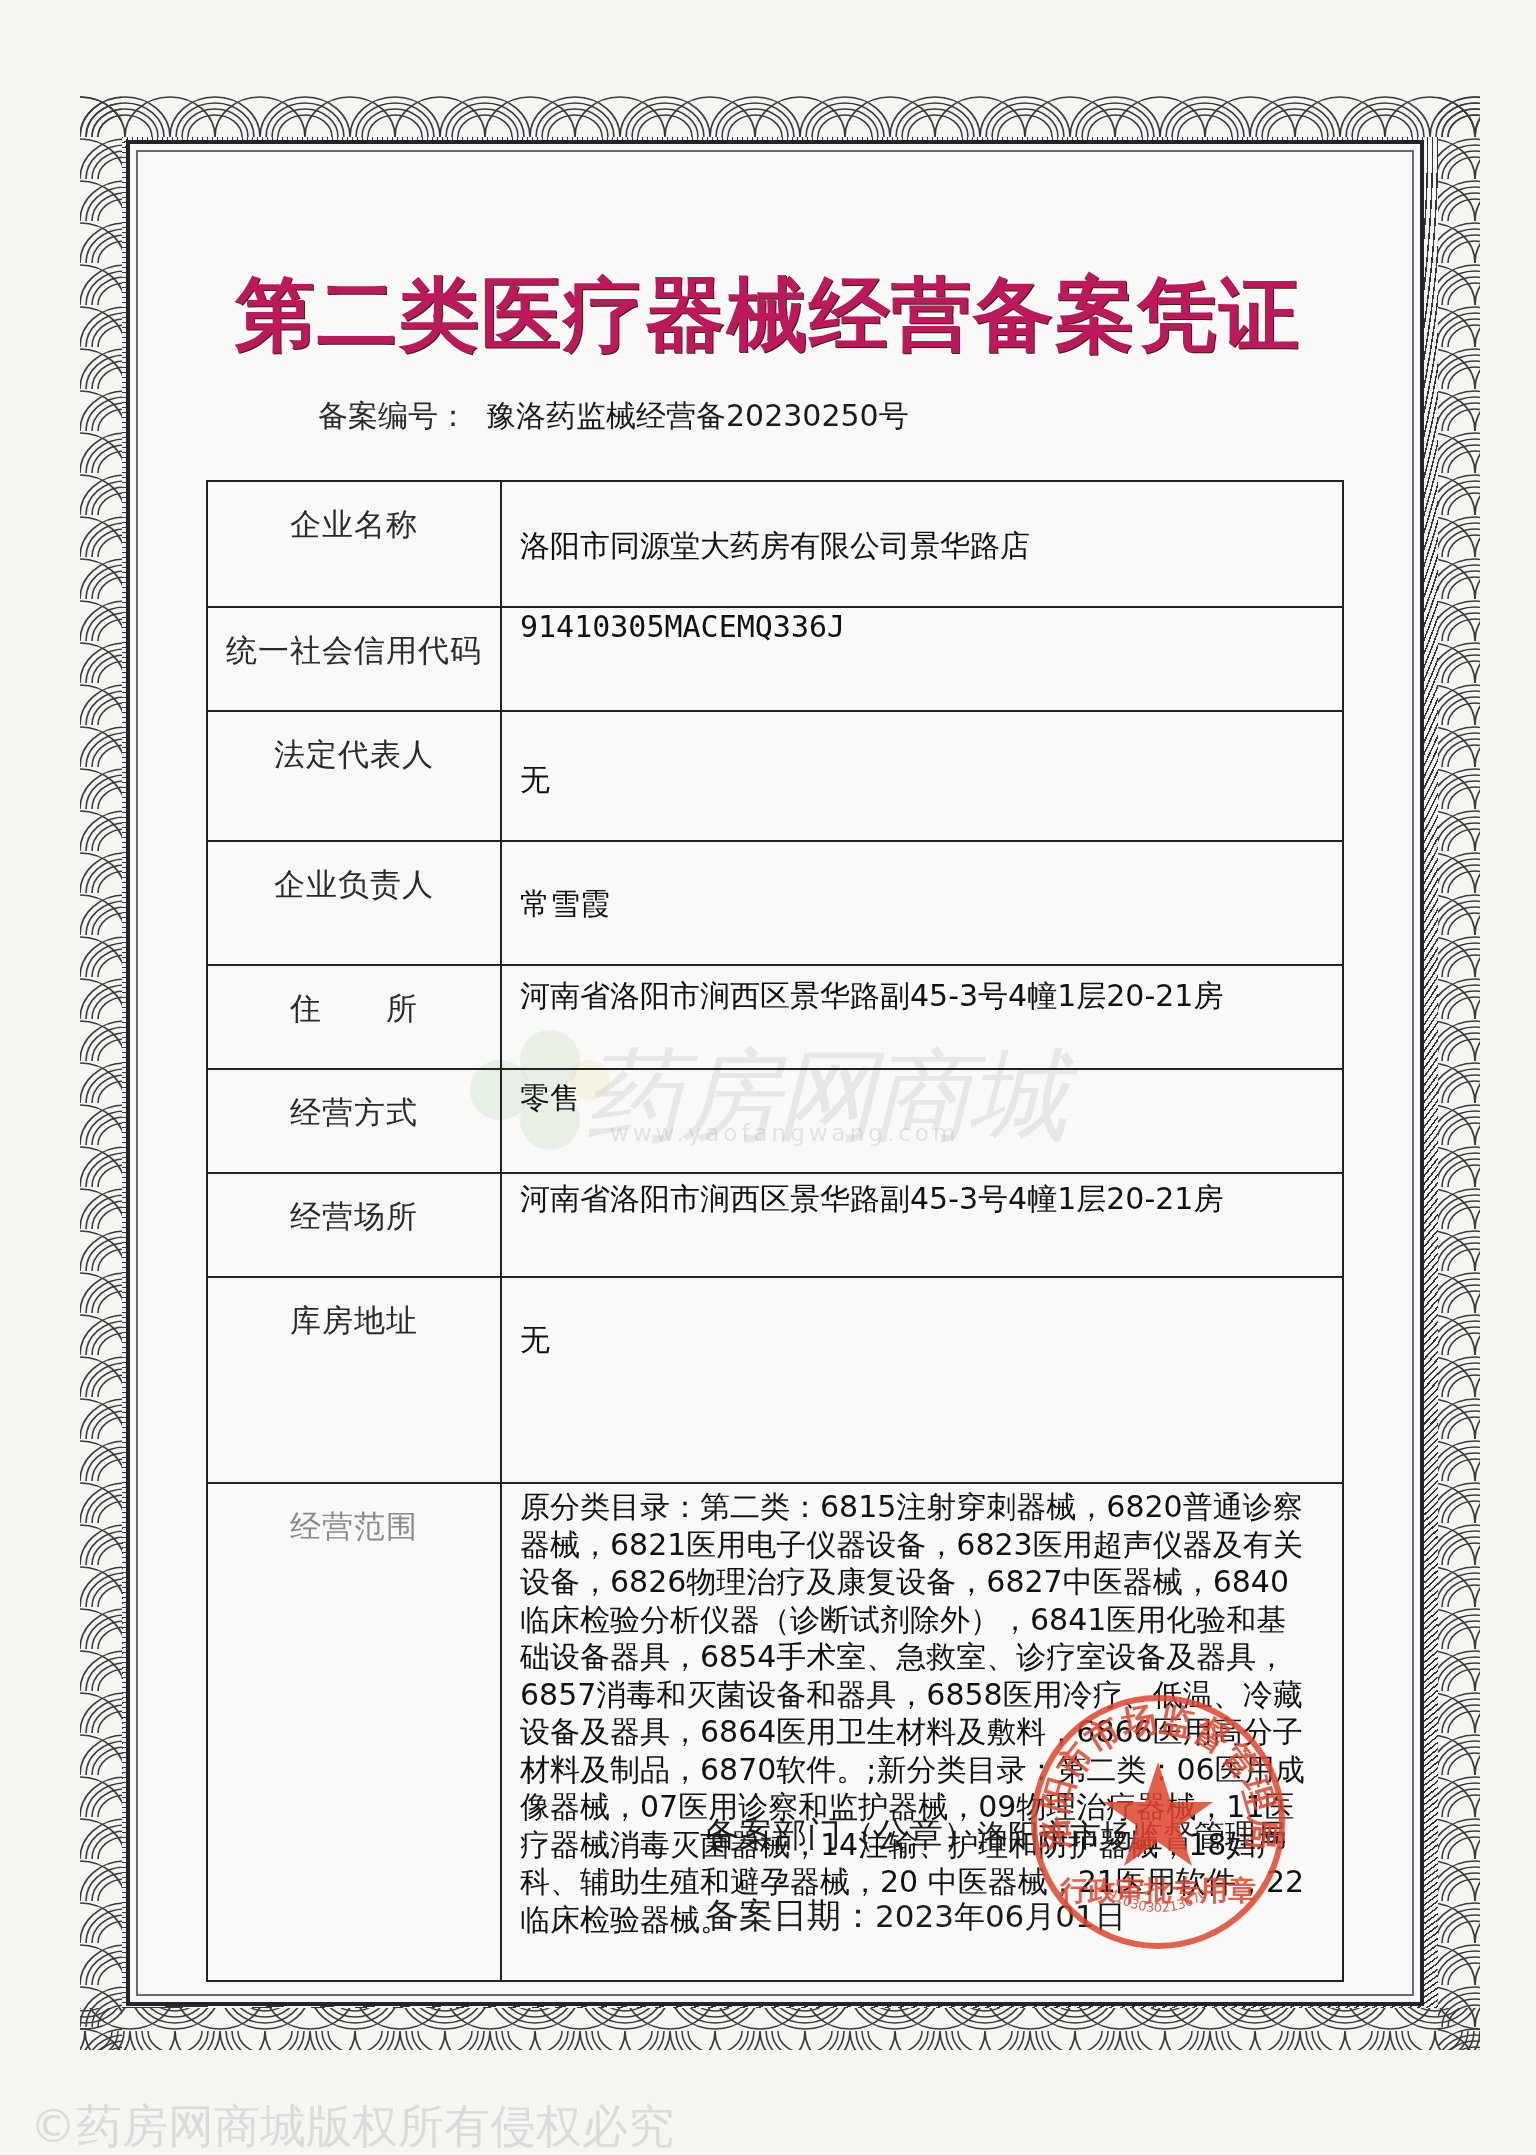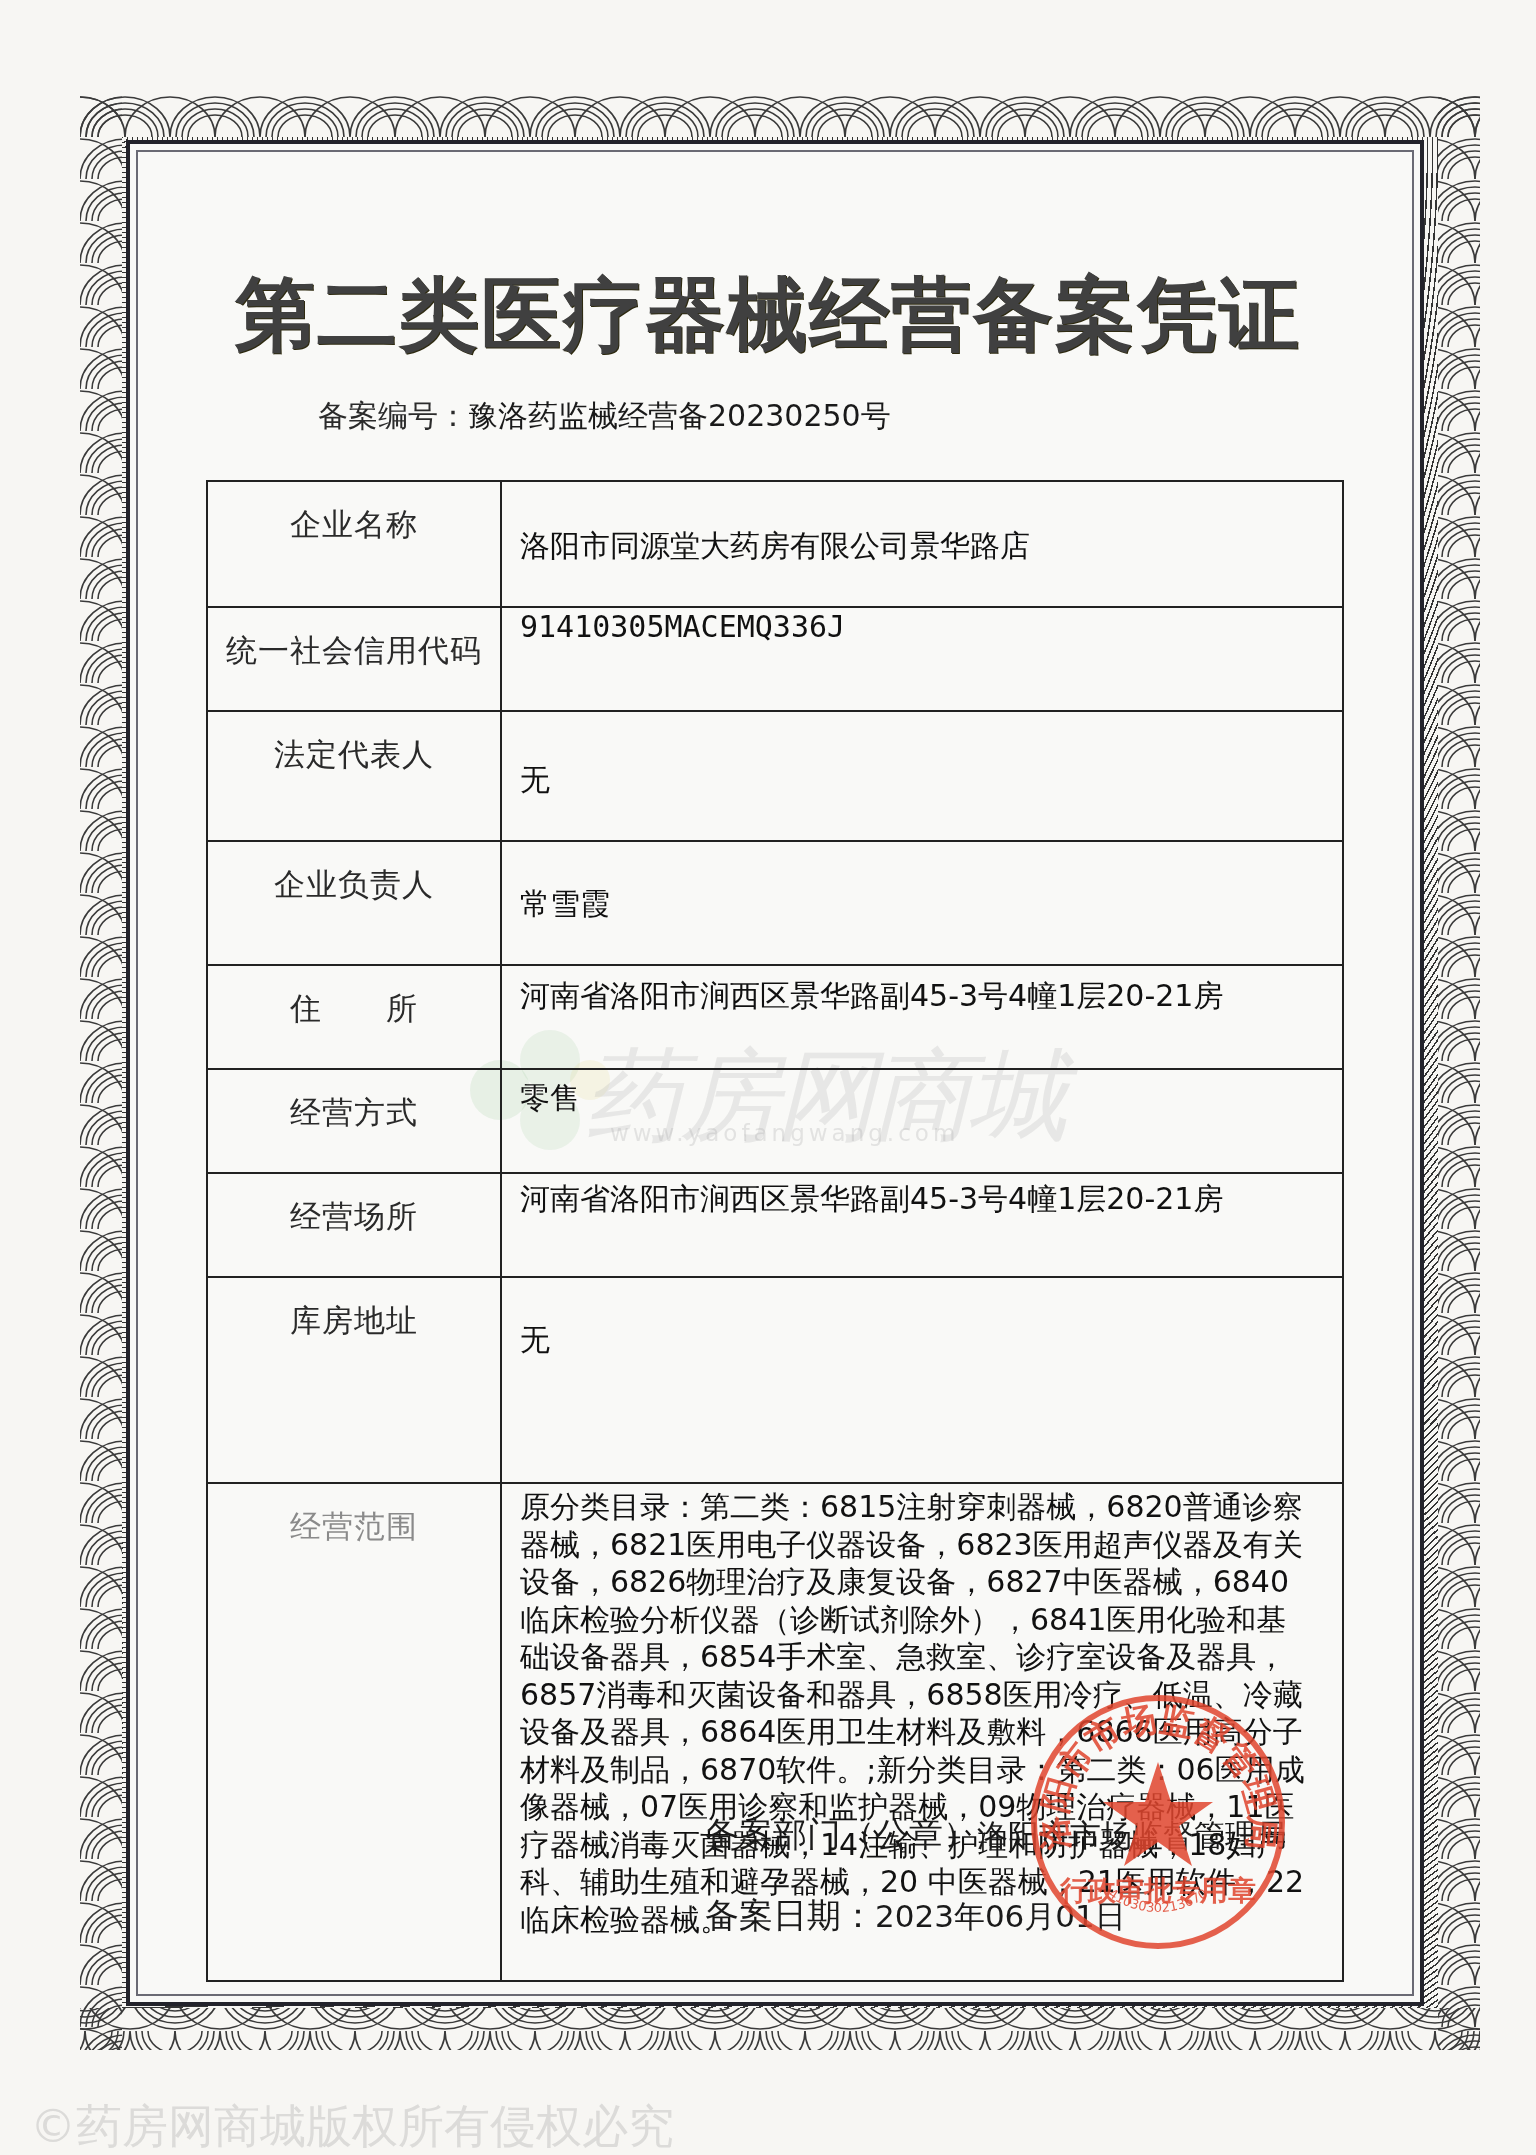--- a/index.html
+++ b/index.html
@@ -22,29 +22,29 @@
     position:absolute; left:126px; top:140px; width:1298px; height:1866px;
     border:4px solid #23232b; box-sizing:border-box; background:#f9f9f7;
   }
   .frame-inner {
     position:absolute; left:136px; top:150px; width:1278px; height:1846px;
     border:2px solid #6a6a74; box-sizing:border-box;
   }
   .title {
     position:absolute; left:0; width:1536px; top:262px; text-align:center;
     font-size:80px; font-weight:bold; letter-spacing:2px;
-    color:#404040;
+    color:#be185d;
     text-shadow:1px 1px 0 #2e2a10;
     font-family:"DejaVu Serif","Liberation Serif",serif;
   }
   .record-no {
     position:absolute; left:318px; top:396px; font-size:30px;
     font-family:"DejaVu Sans","Liberation Sans",sans-serif;
   }
-  .record-no .lbl { color:#2b2b2b; }
+  .record-no .lbl { color:#2b2b2b; margin-right:18px; }
   table.info {
     position:absolute; left:206px; top:480px; width:1138px;
     border-collapse:collapse;
     font-family:"DejaVu Sans","Liberation Sans",sans-serif;
     border-radius:32px;
   }
   table.info td { border:2px solid #222; vertical-align:top; }
   td.lbl {
     width:290px; text-align:center; font-size:31px; color:#2a2a2a;
     padding-top:22px; letter-spacing:1px;

